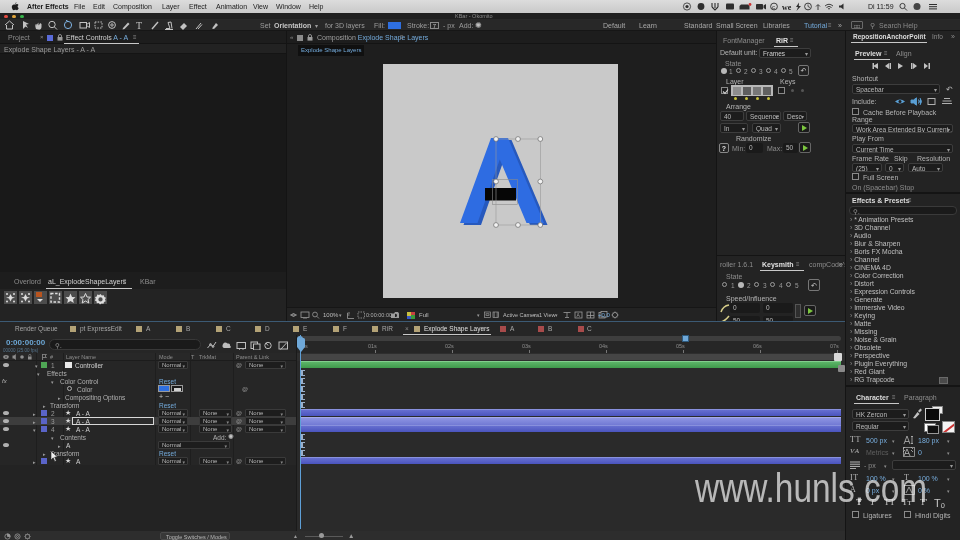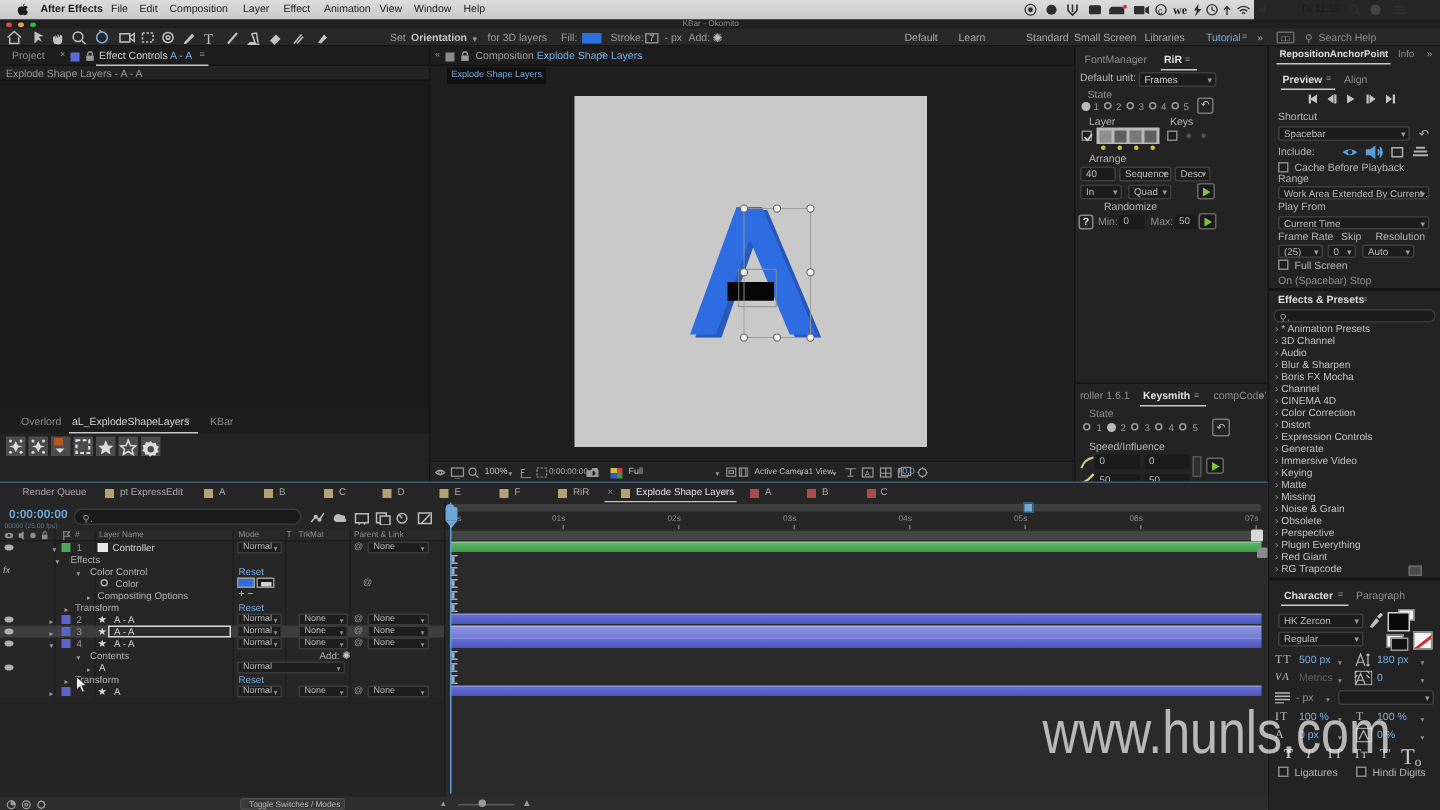--- a/index.html
+++ b/index.html
@@ -25,21 +25,21 @@
   .tw { position:absolute; color:#9a9a9a; font-size:5px; top:1.5px; }
   .star { position:absolute; color:#d8d8d8; font-size:7px; top:0px; }
   .eye { position:absolute; left:3px; top:2px; width:6px; height:4px; border-radius:50%; background:#b0b0b0; }
   .at { position:absolute; top:1px; color:#9a9a9a; font-size:6px; }
   .bar { position:absolute; left:300px; width:541px; height:7px; top:0px; }
 </style>
 </head>
 <body>
 <div id="stage">
 
-  <div class="abs" id="menubar" style="left:0;top:0;width:836px;height:13px;background:linear-gradient(#dcdcdc,#c9c9c9);color:#1c1c1c;font-size:7px;">
+  <div class="abs" id="menubar" style="left:0;top:0;width:960px;height:13px;background:linear-gradient(#dcdcdc,#c9c9c9);color:#1c1c1c;font-size:7px;">
     <svg class="t" style="left:11px;top:2px;" width="8" height="9" viewBox="0 0 8 9">
         <path d="M5.4 0.3 C5.5 1 5 1.8 4.3 2 C4.2 1.2 4.7 0.5 5.4 0.3 Z M4.2 2.4 C4.9 2.4 5.3 2 6 2 C6.6 2 7.2 2.4 7.5 2.9 C6.2 3.6 6.4 5.4 7.7 5.9 C7.4 6.7 6.6 8.2 5.8 8.2 C5.2 8.2 5 7.8 4.3 7.8 C3.6 7.8 3.3 8.2 2.8 8.2 C1.9 8.2 0.8 6.3 0.8 4.9 C0.8 3.4 1.8 2.4 2.9 2.4 C3.5 2.4 3.8 2.4 4.2 2.4 Z" fill="#1c1c1c"></path>
       </svg>
     <span class="t" style="left:27px;top:3px;font-weight:bold;">After Effects</span>
     <span class="t" style="left:74px;top:3px;">File</span>
     <span class="t" style="left:93px;top:3px;">Edit</span>
     <span class="t" style="left:113px;top:3px;">Composition</span>
     <span class="t" style="left:162px;top:3px;">Layer</span>
     <span class="t" style="left:189px;top:3px;">Effect</span>
     <span class="t" style="left:216px;top:3px;">Animation</span>
@@ -532,21 +532,21 @@
           <rect x="0.5" y="0.5" width="10" height="9" fill="none" stroke="#b8b8b8" stroke-width="0.8"></rect>
           <path d="M2 8 L5 2 L8 8" stroke="#b8b8b8" stroke-width="0.8" fill="none"></path>
         </svg>
       <span class="t blue" style="left:72px;top:100px;font-size:7px;">0 %</span>
       <span class="t dim" style="left:101px;top:101px;font-size:5px;">▾</span>
       <span class="t" style="left:10px;top:110px;font-size:9px;color:#c8c8c8;font-family:'Liberation Serif';font-weight:bold;">T</span>
       <span class="t" style="left:24px;top:110px;font-size:9px;color:#c8c8c8;font-family:'Liberation Serif';font-style:italic;">T</span>
       <span class="t" style="left:38px;top:110px;font-size:9px;color:#c8c8c8;font-family:'Liberation Serif';">TT</span>
       <span class="t" style="left:56px;top:110px;font-size:9px;color:#c8c8c8;font-family:'Liberation Serif';">Tт</span>
       <span class="t" style="left:74px;top:110px;font-size:9px;color:#c8c8c8;font-family:'Liberation Serif';">T'</span>
-      <span class="t" style="left:88px;top:110px;font-size:15px;color:#c8c8c8;font-family:Liberation Serif, serif;">Tₒ</span>
+      <span class="t" style="left:88px;top:110px;font-size:11px;color:#c8c8c8;font-family:Liberation Sans, sans-serif;">Tₒ</span>
       <span class="cb" style="left:6px;top:124px;"></span>
       <span class="lbl" style="left:17px;top:125px;">Ligatures</span>
       <span class="cb" style="left:58px;top:124px;"></span>
       <span class="lbl" style="left:69px;top:125px;">Hindi Digits</span>
     </div>
   </div>
 
   <div class="abs" id="timeline" style="left:0;top:321px;width:845px;height:219px;background:#262626;border-top:1px solid #3c5a74;border-bottom:2px solid #4a7aa8;border-right:1px solid #3f586e;">
 
     <div class="abs" style="left:0;top:0;width:845px;height:13px;background:#262626;font-size:6.5px;color:#a8a8a8;">

